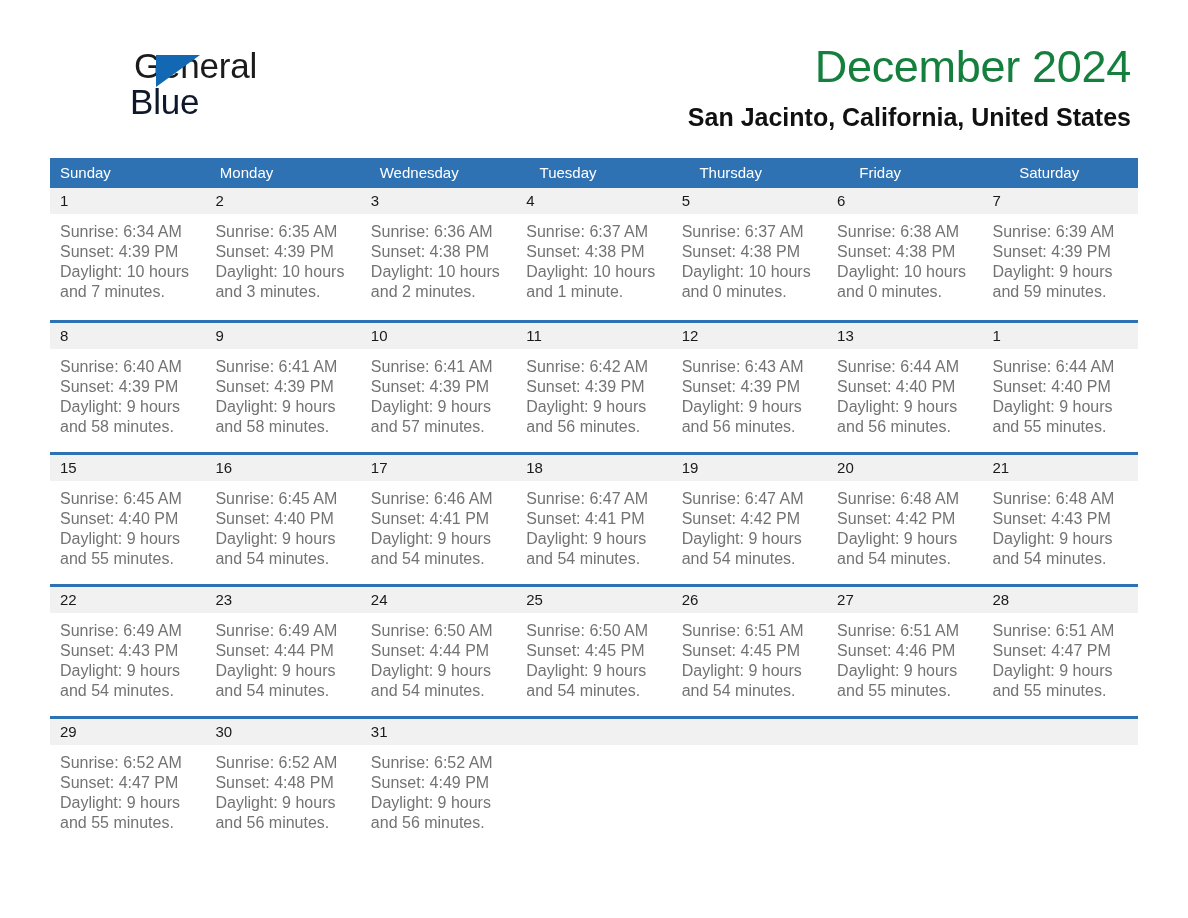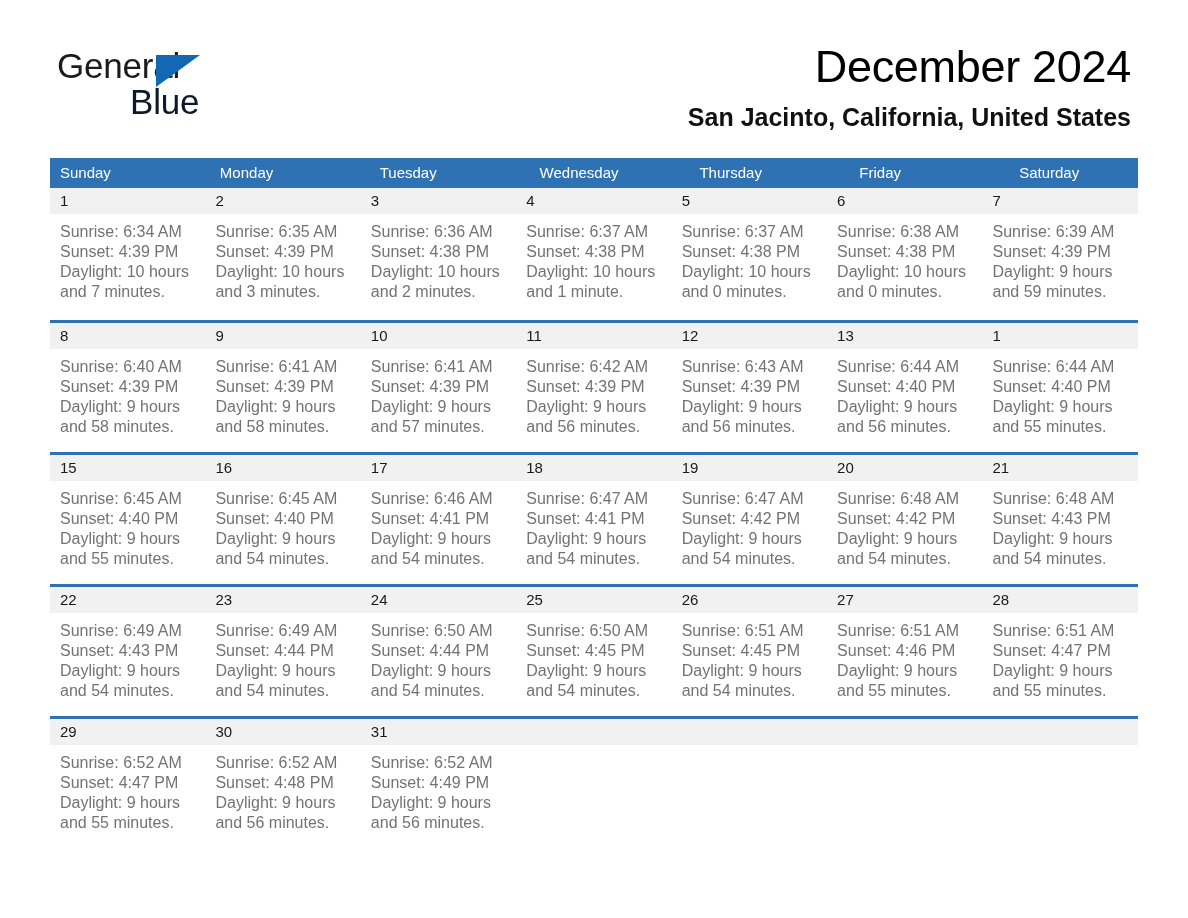--- a/index.html
+++ b/index.html
@@ -41,20 +41,21 @@
     user-select: none;
   }
   .logo-row1 {
     position: relative;
     font-size: 35px;
     letter-spacing: -0.2px;
     color: #1b1b1b;
     font-weight: 400;
     height: 38px;
     white-space: nowrap;
+    text-align: right;
   }
   .logo-triangle {
     position: absolute;
     left: 99px;
     top: 7px;
     width: 0;
     height: 0;
     border-left: 44px solid #1268b3;
     border-bottom: 32px solid transparent;
   }
@@ -69,21 +70,21 @@
 
   .title-block {
     position: absolute;
     right: 57px;
     top: 44px;
     text-align: right;
   }
   .month-title {
     font-size: 45px;
     font-weight: 400;
-    color: #000000;
+    color: #15803d;
     line-height: 1.0;
     letter-spacing: -0.3px;
     white-space: nowrap;
   }
   .location-title {
     margin-top: 15px;
     font-size: 25px;
     font-weight: 700;
     color: #111111;
     line-height: 1.1;
@@ -174,22 +175,22 @@
       <div class="month-title">December 2024</div>
       <div class="location-title">San Jacinto, California, United States</div>
     </div>
 
   </div>
 
   <div class="calendar">
     <div class="weekday-header">
         <div class="weekday-cell">Sunday</div>
         <div class="weekday-cell">Monday</div>
+        <div class="weekday-cell">Wednesday</div>
         <div class="weekday-cell">Tuesday</div>
-        <div class="weekday-cell">Wednesday</div>
         <div class="weekday-cell">Thursday</div>
         <div class="weekday-cell">Friday</div>
         <div class="weekday-cell">Saturday</div>
       </div>
     <div class="weeks">
         <div class="week-row">
           <div class="day-cell">
             <div class="day-number-band">1</div>
             <div class="day-body">
               <div class="line">Sunrise: 6:34 AM</div>

